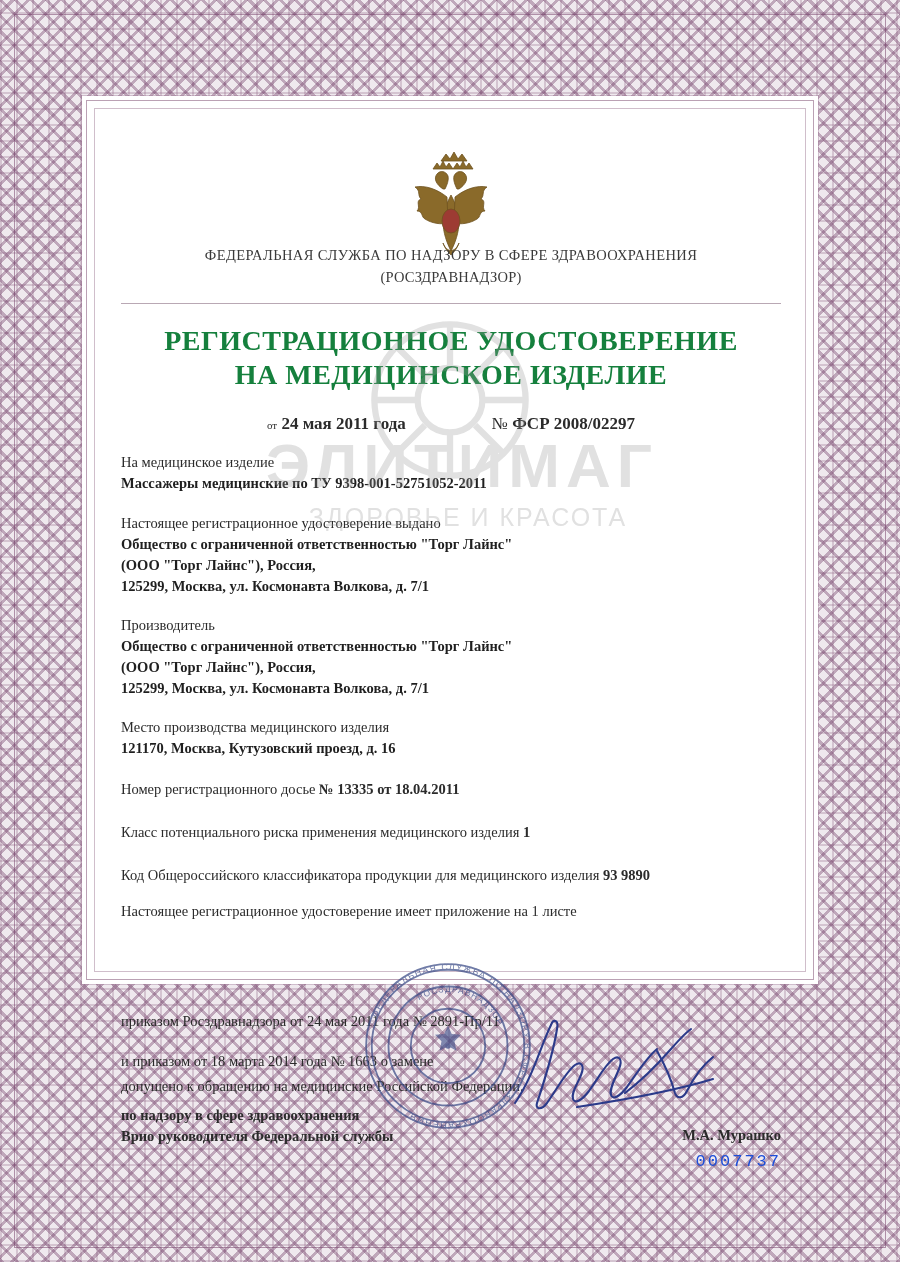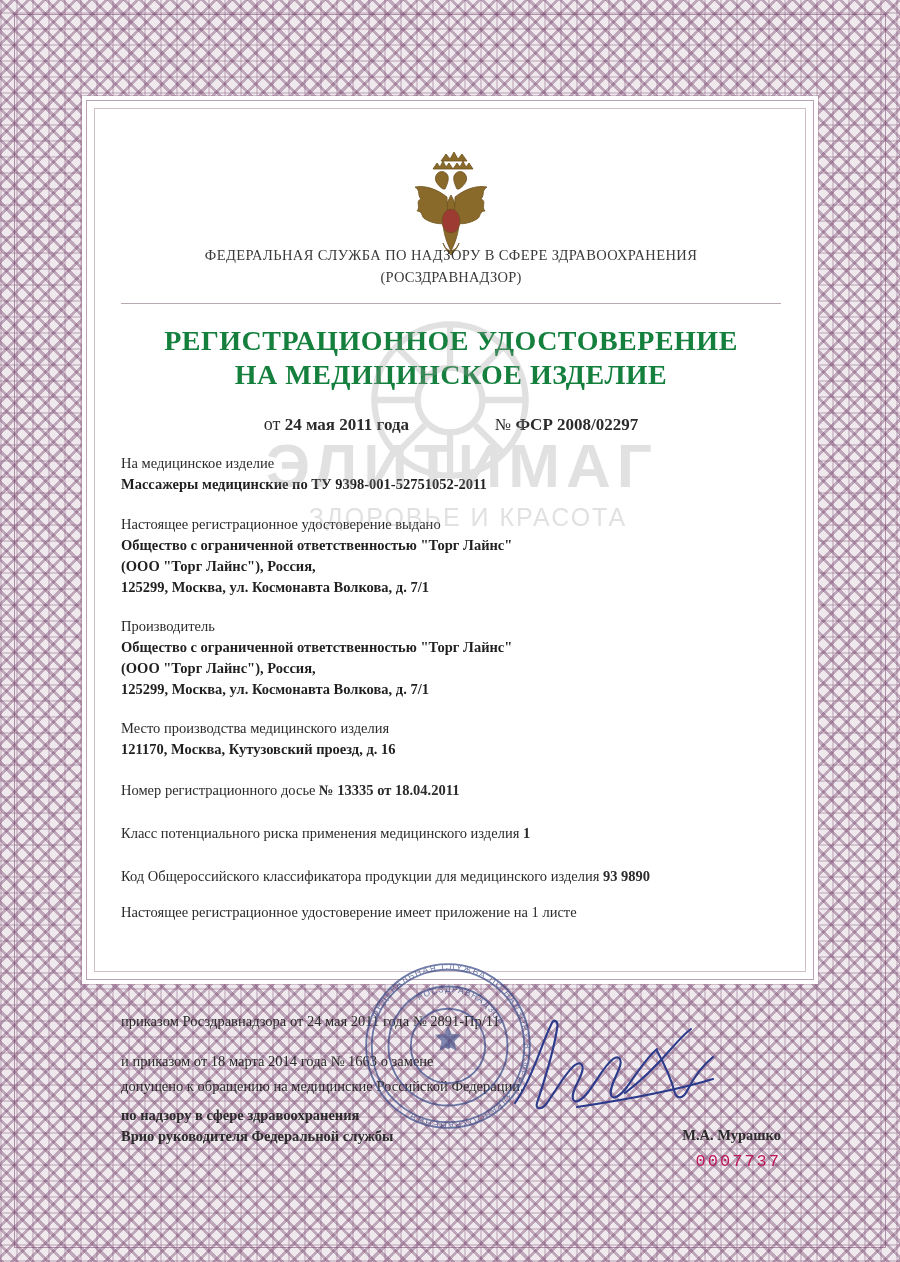--- a/index.html
+++ b/index.html
@@ -129,21 +129,21 @@
   }
 
   .date-row {
     display: flex;
     justify-content: center;
     align-items: baseline;
     gap: 86px;
     margin-top: 22px;
     font-size: 17px;
   }
-  .date-row .small { font-size: 18px; }
+  .date-row .small { font-size: 11px; }
   .date-row b { font-weight: bold; }
 
   
   .body-block { margin-top: 18px; }
   .lbl {
     font-size: 14.5px;
     color: #2b2b2b;
     line-height: 1.45;
   }
   .val {
@@ -182,21 +182,21 @@
   }
   .signer {
     position: absolute;
     right: 0;
     bottom: 2px;
     font-size: 14.5px;
     font-weight: bold;
   }
   .serial {
     text-align: right;
-    color: #be185d;
+    color: #1d4ed8;
     font-family: "Liberation Mono", monospace;
     font-size: 17px;
     letter-spacing: 2px;
     margin-top: 6px;
   }
 
   
   .stamp {
     position: absolute;
     left: 268px;

